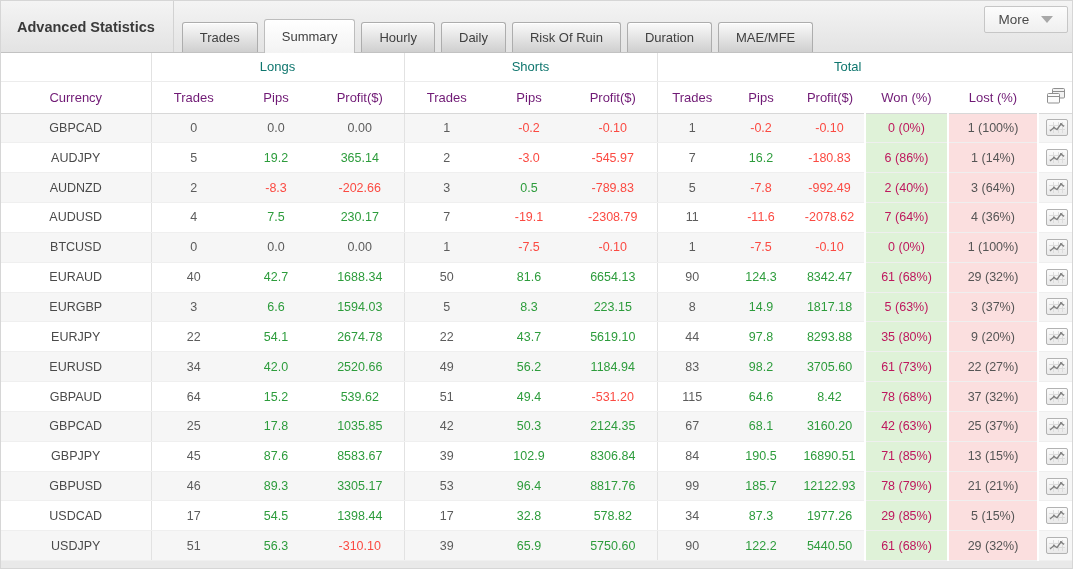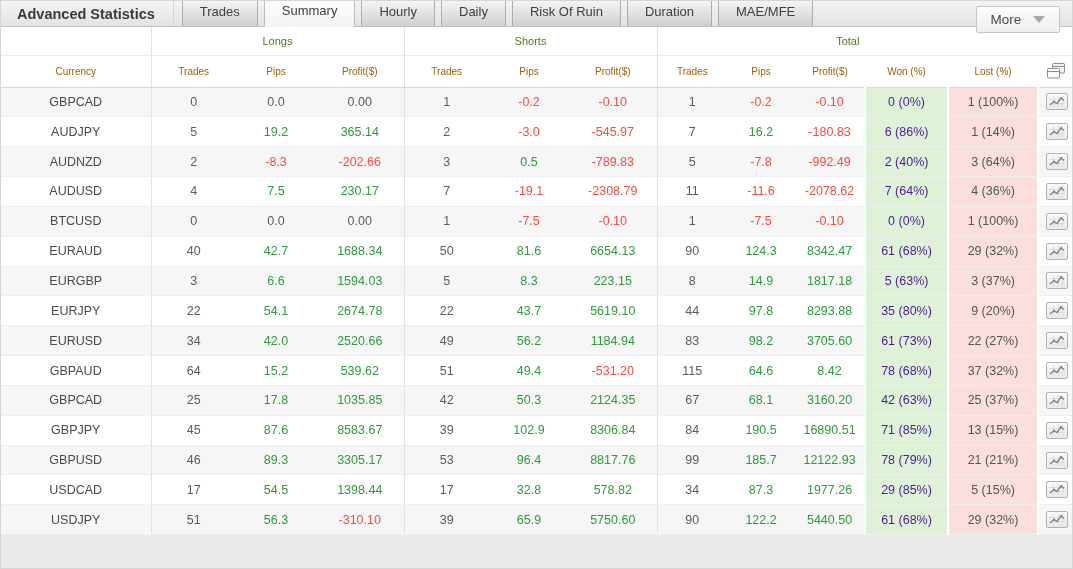--- a/index.html
+++ b/index.html
@@ -1,40 +1,40 @@
 <!DOCTYPE html>
 <html style="--pos: #2d9c3c; --neg: #fb4a42; --wonbg: #dff2d8; --lostbg: #fbdfdf;"><head>
 <meta charset="utf-8">
 <style>
   * { margin:0; padding:0; box-sizing:border-box; }
   html,body { background:#e9e9e9; font-family:"Liberation Sans","DejaVu Sans",sans-serif; }
   .app { position:relative; width:1073px; height:569px; background:#e9e9e9; overflow:hidden; border:1px solid #d6d6d6; }
 
   
-  .topbar { position:relative; height:26px; background:linear-gradient(#f4f4f4,#e3e3e3); border-bottom:1px solid #c2c2c2; display:flex; align-items:flex-end; }
+  .topbar { position:relative; height:52px; background:linear-gradient(#f4f4f4,#e3e3e3); border-bottom:1px solid #c2c2c2; display:flex; align-items:flex-end; }
   .title { align-self:stretch; display:flex; align-items:center; padding:0 18px 0 16px; font-size:14.5px; font-weight:bold; color:#3a3a3a; border-right:1px solid #d2d2d2; }
   .tabs { display:flex; align-items:flex-end; gap:6px; margin-left:8px; }
   .tab { height:30px; line-height:30px; padding:0 17px; font-size:13px; color:#404040; background:linear-gradient(#fafafa,#cfcfcf); border:1px solid #adadad; border-bottom:none; border-radius:3px 3px 0 0; cursor:pointer; box-shadow:inset 0 1px 0 #fff; white-space:nowrap; }
   .tab.active { background:linear-gradient(#ffffff,#f3f3f3); height:34px; line-height:34px; margin-bottom:-1px; border-color:#bdbdbd; position:relative; z-index:2; }
-  .more-btn { position:absolute; right:12px; top:5px; width:84px; height:27px; background:linear-gradient(#fcfcfc,#efefef); border:1px solid #c6c6c6; border-radius:2px; display:flex; align-items:center; justify-content:center; gap:12px; font-size:13.5px; color:#4a4a4a; cursor:pointer; }
+  .more-btn { position:absolute; right:4px; top:5px; width:84px; height:27px; background:linear-gradient(#fcfcfc,#efefef); border:1px solid #c6c6c6; border-radius:2px; display:flex; align-items:center; justify-content:center; gap:12px; font-size:13.5px; color:#4a4a4a; cursor:pointer; }
   .caret-down { width:0; height:0; border-left:6px solid transparent; border-right:6px solid transparent; border-top:7px solid #a8a8a8; }
 
   
   table { width:1073px; border-collapse:collapse; table-layout:fixed; background:#fff; }
   th, td { text-align:center; vertical-align:middle; overflow:hidden; white-space:nowrap; }
   thead th { font-weight:normal; background:#fff; }
-  .group-row th { height:28px; font-size:11px; color:#4d7c0f; border-bottom:1px solid #ececec; }
-  .cols-row th { height:32px; font-size:10px; color:#a16207; border-bottom:1px solid #d8d8d8; }
+  .group-row th { height:28px; font-size:13px; color:#0f766e; border-bottom:1px solid #ececec; }
+  .cols-row th { height:32px; font-size:13px; color:#701a75; border-bottom:1px solid #d8d8d8; }
   .sep { border-right:1px solid #e2e2e2; }
   tbody td { height:29.85px; font-size:12.5px; color:#5c5c5c; border-bottom:1px solid #efefef; }
   tbody tr:nth-child(odd) td { background:#f6f6f6; }
   tbody td.cur { color:#4a4a4a; }
   td.val.pos { color:var(--pos,#2d9c3c); }
   td.val.neg { color:var(--neg,#fb4a42); }
-  tbody td.won { background:var(--wonbg,#dff2d8) !important; border-left:2px solid #fff; color:#4c1d95; }
+  tbody td.won { background:var(--wonbg,#dff2d8) !important; border-left:2px solid #fff; color:#be185d; }
   tbody td.lost { background:var(--lostbg,#fbdfdf) !important; border-left:2px solid #fff; border-right:2px solid #fff; color:#555;margin-left:48px; }
 
   
   .chart-btn { display:inline-flex; align-items:center; justify-content:center; width:22px; height:17px; border:1px solid #b2b2b2; border-radius:2px; background:linear-gradient(#fbfbfb,#e9e9e9); cursor:pointer; }
   .win-icon { display:inline-block; }
 </style>
 </head>
 <body>
 
 <div class="app">

